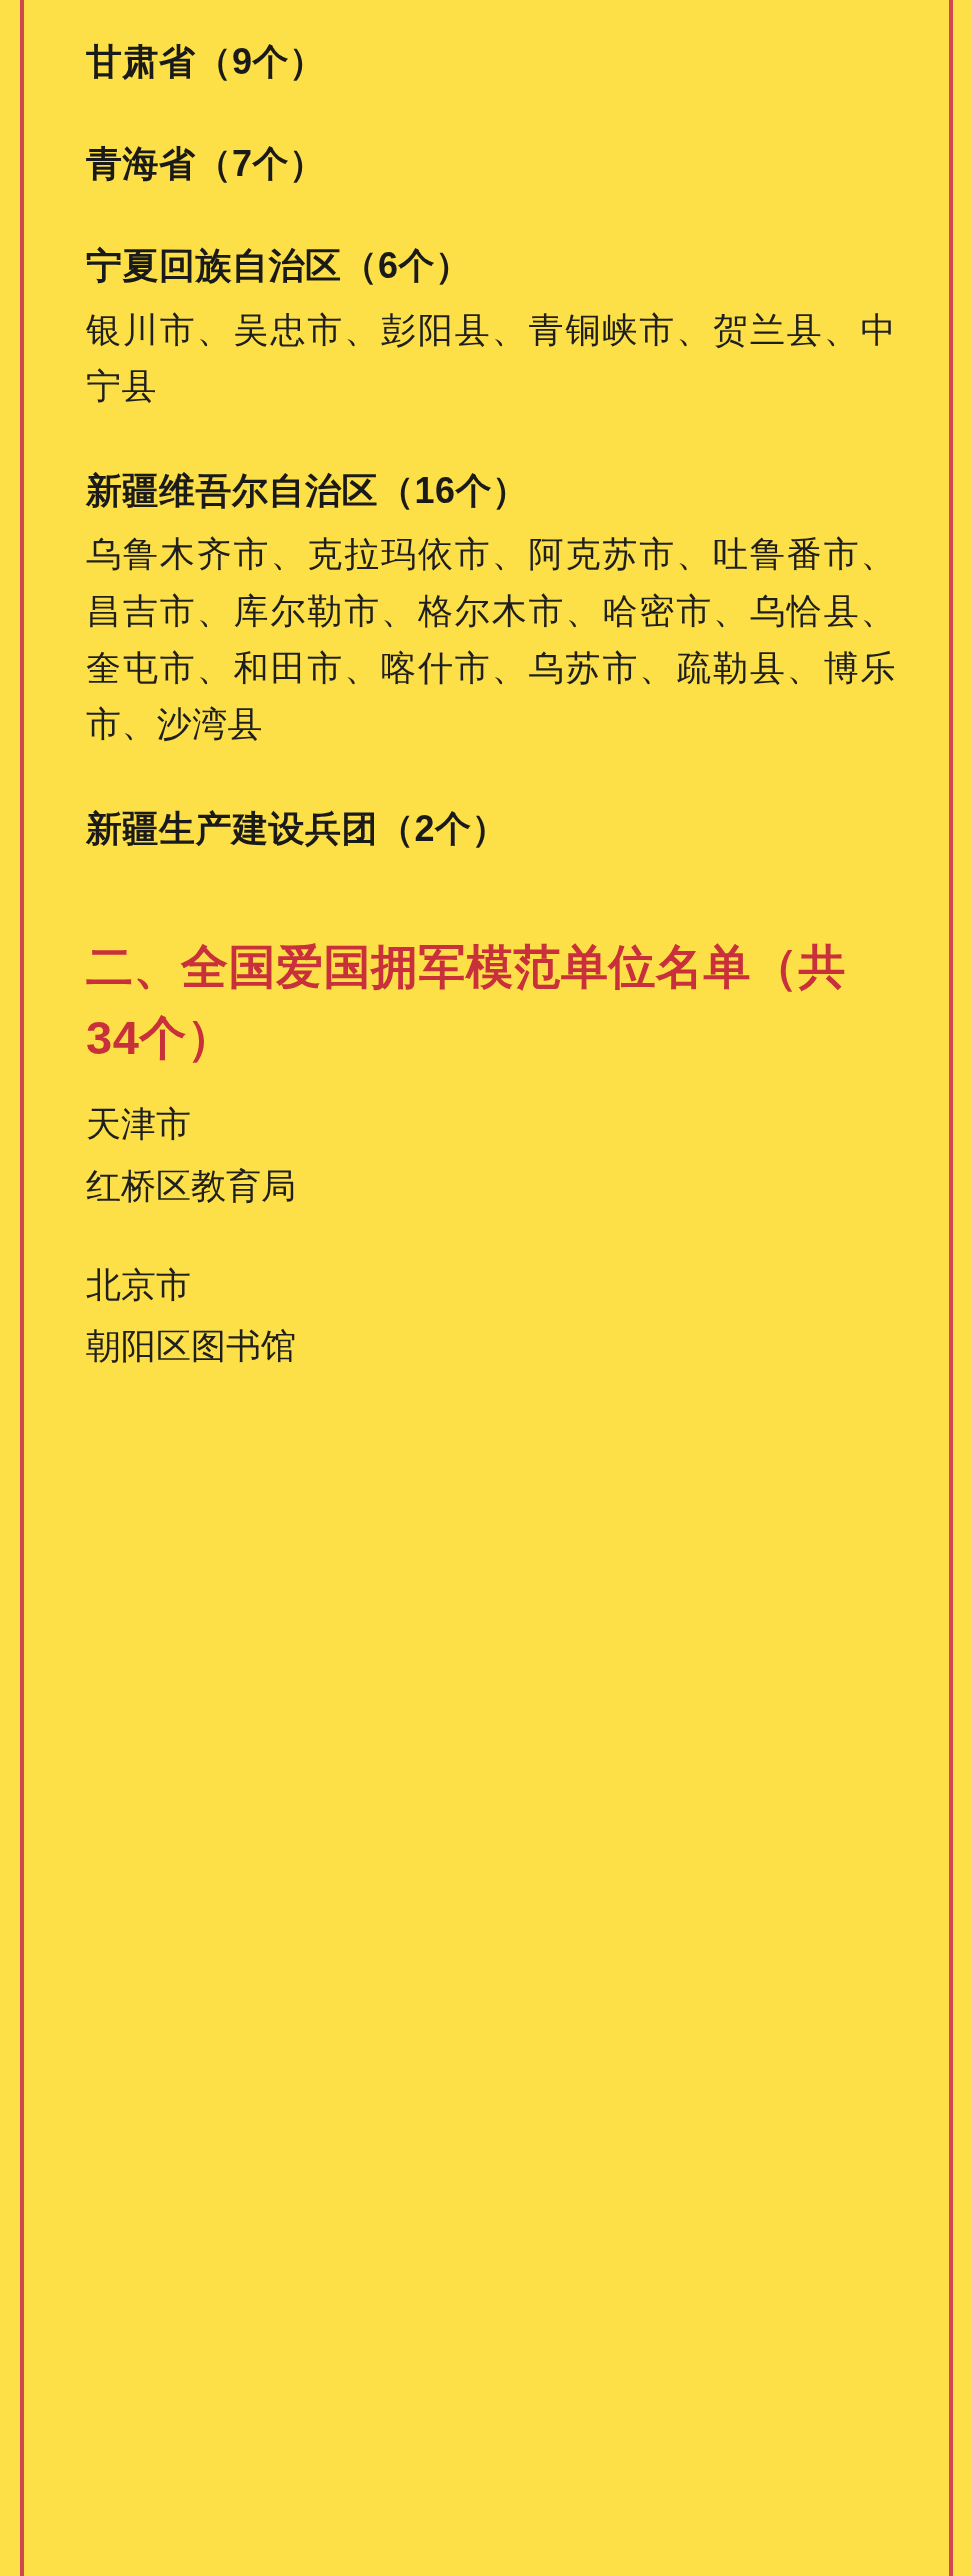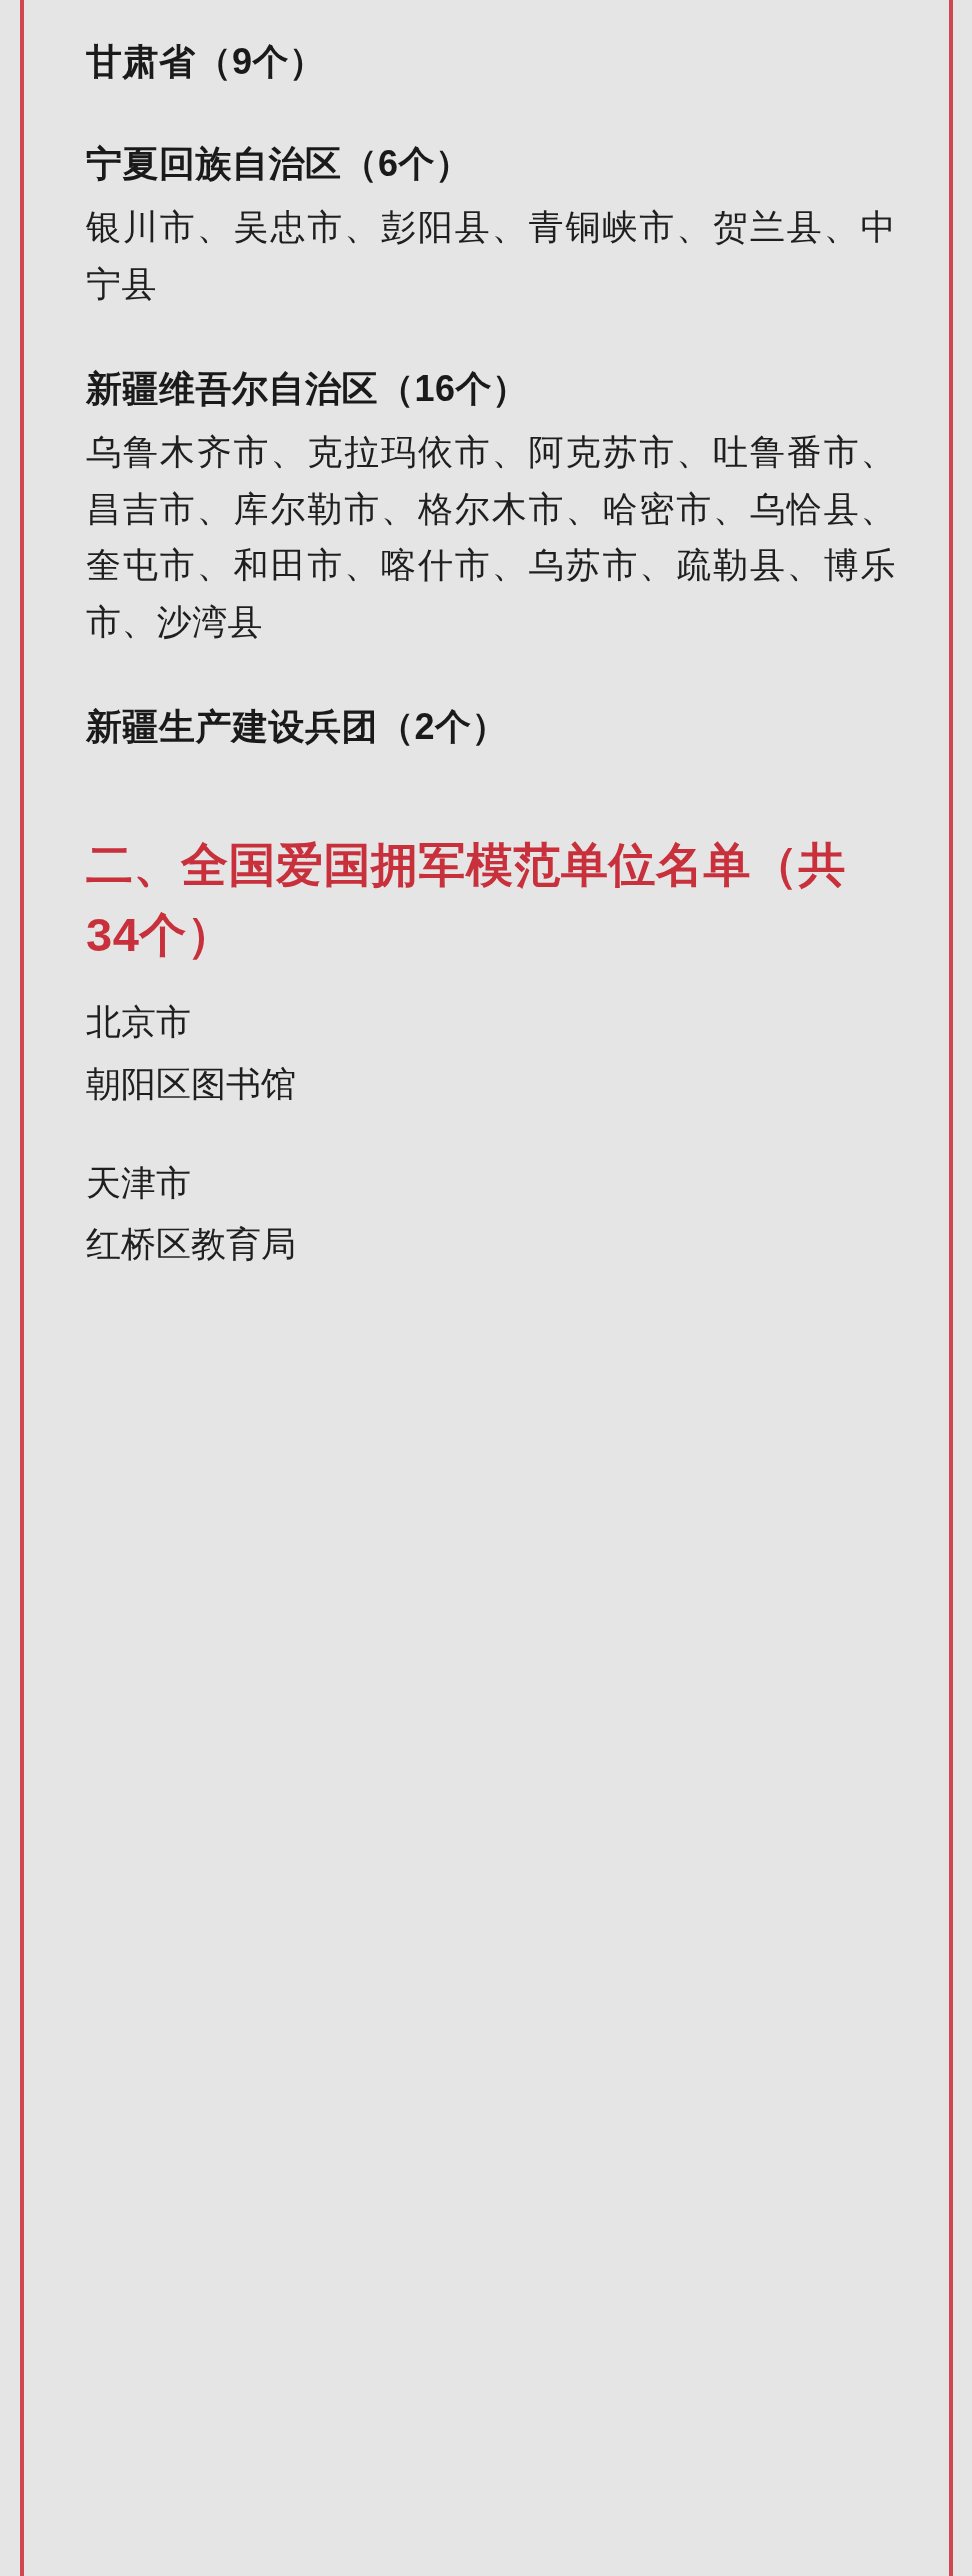--- a/index.html
+++ b/index.html
@@ -12,21 +12,21 @@
     min-height: 2576px;
     font-family: "Liberation Sans", "DejaVu Sans", sans-serif;
     -webkit-font-smoothing: antialiased;
   }
   .page {
     position: relative;
     width: 973px;
     min-height: 2576px;
     box-sizing: border-box;
     padding: 36px 77px 36px 86px;
-    background: #e5e5e5;
+    background: #fde047;
   }
   
   .edge-rule {
     position: absolute;
     top: 0;
     bottom: 0;
     width: 3.6px;
     background: #d0474f;
   }
   .edge-rule.left { left: 20px; }
@@ -88,20 +88,21 @@
 
 <div class="page">
   <div class="edge-rule left"></div>
   <div class="edge-rule right"></div>
 
   <div class="section">
     <p class="group-title">甘肃省（9个）</p>
   </div>
 
   <div class="section">
+    <p class="group-title">青海省（7个）</p>
   </div>
 
   <div class="section">
     <p class="group-title">宁夏回族自治区（6个）</p>
     <p class="group-body">银川市、吴忠市、彭阳县、青铜峡市、贺兰县、中宁县</p>
   </div>
 
   <div class="section">
     <p class="group-title">新疆维吾尔自治区（16个）</p>
     <p class="group-body">乌鲁木齐市、克拉玛依市、阿克苏市、吐鲁番市、昌吉市、库尔勒市、格尔木市、哈密市、乌恰县、奎屯市、和田市、喀什市、乌苏市、疏勒县、博乐市、沙湾县</p>
@@ -110,23 +111,23 @@
   <div class="section">
     <p class="group-title">新疆生产建设兵团（2个）</p>
   </div>
 
   <div class="spacer-lg"></div>
 
   <div class="section">
     <p class="heading-red">二、全国爱国拥军模范单位名单（共34个）</p>
 
     <div class="entry">
-      <p class="entry-city">北京市</p>
-      <p class="entry-unit">朝阳区图书馆</p>
+      <p class="entry-city">天津市</p>
+      <p class="entry-unit">红桥区教育局</p>
     </div>
 
     <div class="entry">
-      <p class="entry-city">天津市</p>
-      <p class="entry-unit">红桥区教育局</p>
+      <p class="entry-city">北京市</p>
+      <p class="entry-unit">朝阳区图书馆</p>
     </div>
   </div>
 </div>
 
 
 </body></html>

